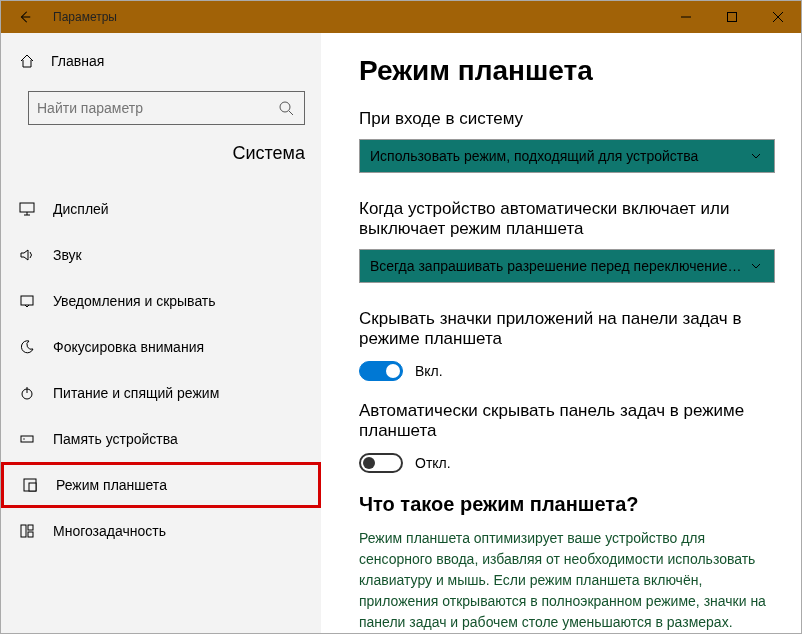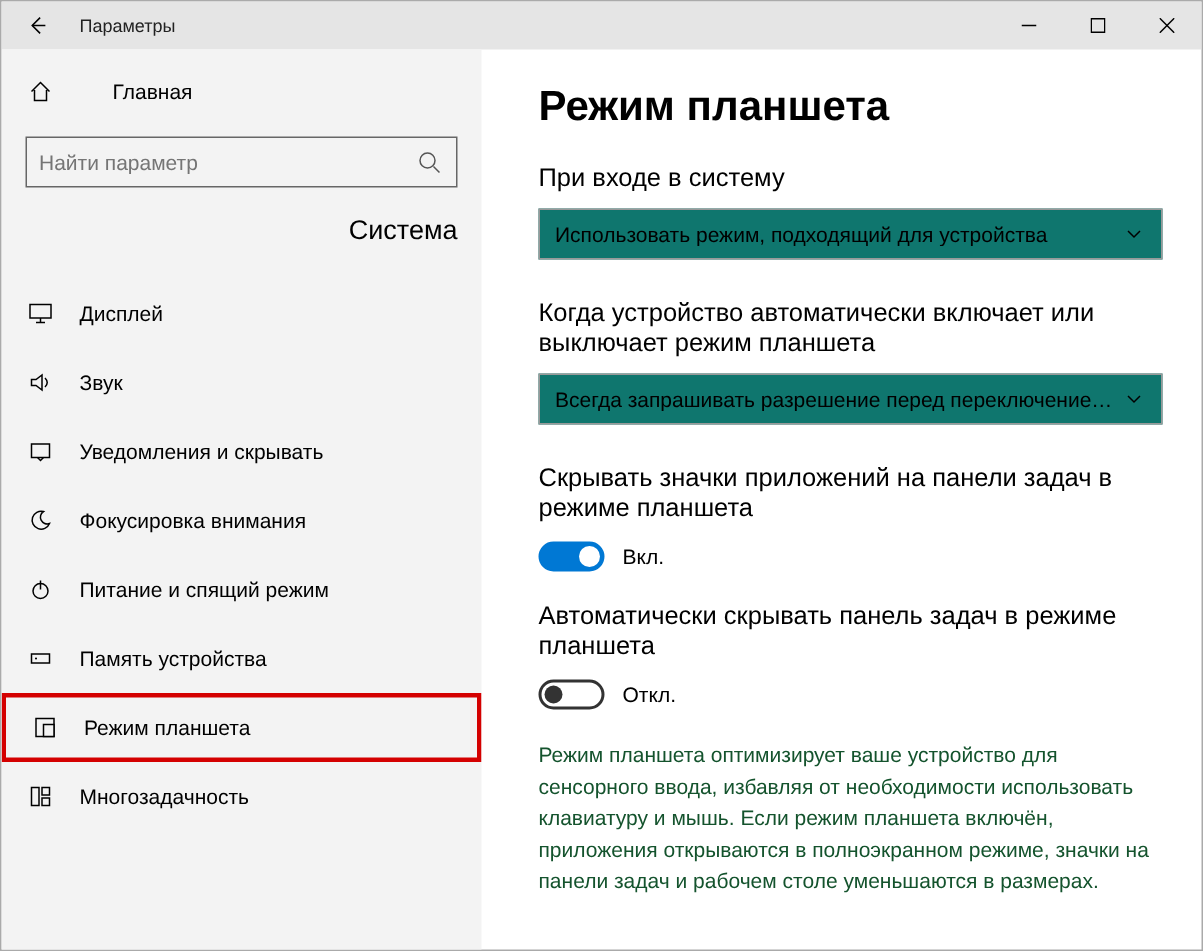--- a/index.html
+++ b/index.html
@@ -11,21 +11,21 @@
     width: 802px;
     height: 634px;
     overflow: hidden;
     border: 1px solid #aaa;
   }
   .titlebar {
     height: 32px;
     display: flex;
     align-items: center;
     padding: 0 0 0 8px;
-    background: #e5e5e5;
+    background: #a16207;
   }
   .titlebar .back-btn {
     width: 32px; height: 32px;
     display:flex;align-items:center;justify-content:center;
     cursor:pointer;
   }
   .titlebar .title {
     margin-left: 12px;
     font-size: 12px;
     color: #222;
@@ -45,28 +45,27 @@
     background: #f3f3f3;
     padding: 8px 0 0 0;
     overflow-y:auto;
   }
   .home-row {
     display:flex;
     align-items:center;
     height:40px;
     padding: 0 16px;
     cursor:pointer;
-    gap:24px;
   }
   .home-row .icon {
     width:20px;display:flex;align-items:center;justify-content:center;
     margin-right:14px;
   }
   .search-box {
-    margin: 10px 16px 18px 16px;
+    margin: 10px 16px 18px 27px;
     height: 34px;
     border: 1px solid #666;
     background:#f3f3f3;
     display:flex;
     align-items:center;
     padding:0 8px;
   }
   .search-box input {
     flex:1;
     border:none;
@@ -338,15 +337,16 @@
       <div class="toggle on"></div>
       <span class="toggle-label">Вкл.</span>
     </div>
 
     <div class="label">Автоматически скрывать панель задач в режиме планшета</div>
     <div class="toggle-row">
       <div class="toggle off"></div>
       <span class="toggle-label">Откл.</span>
     </div>
 
+    <h2>Что такое режим планшета?</h2>
     <div class="desc">Режим планшета оптимизирует ваше устройство для сенсорного ввода, избавляя от необходимости использовать клавиатуру и мышь. Если режим планшета включён, приложения открываются в полноэкранном режиме, значки на панели задач и рабочем столе уменьшаются в размерах.</div>
   </div>
 </div>
 
 </body></html>

